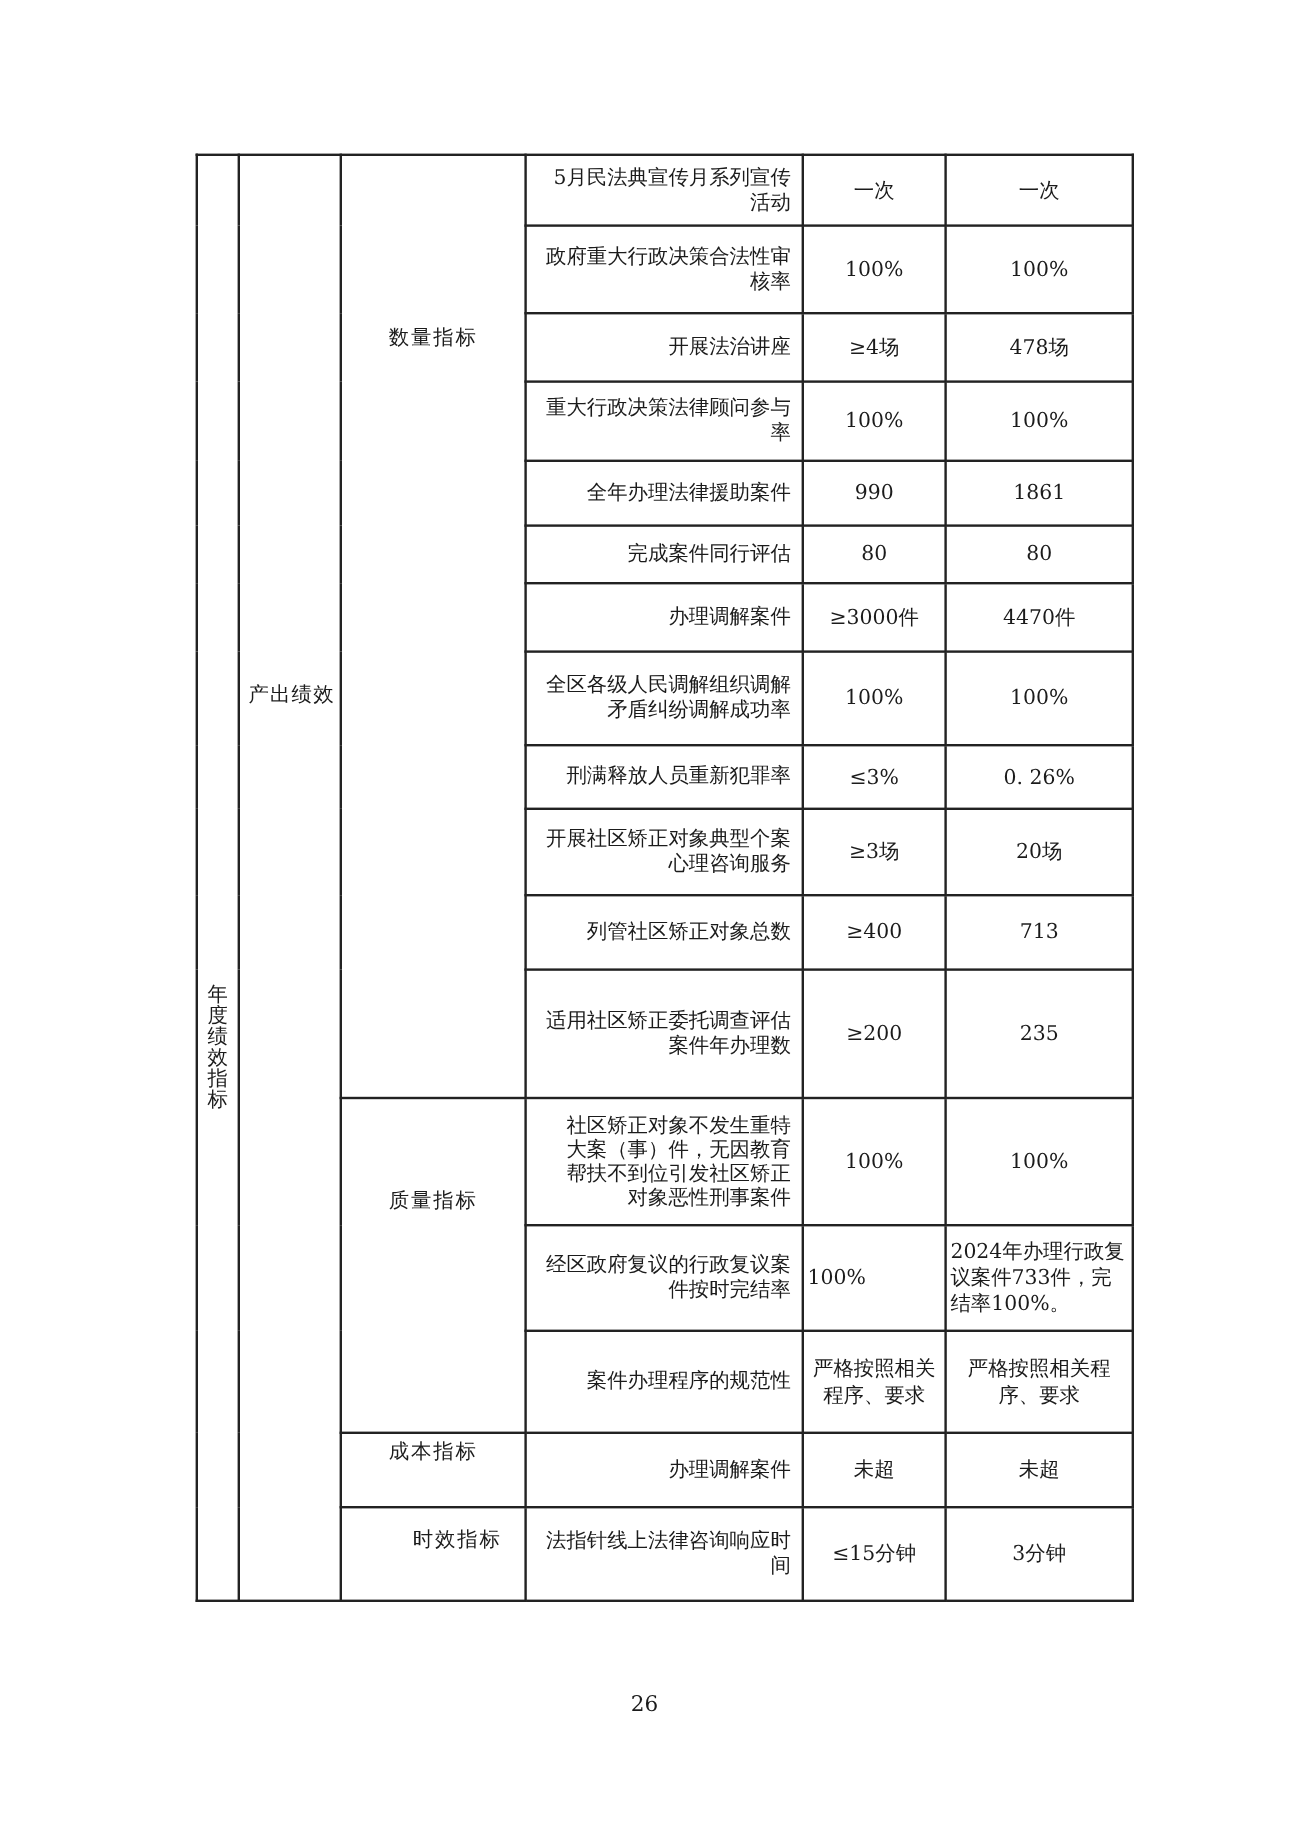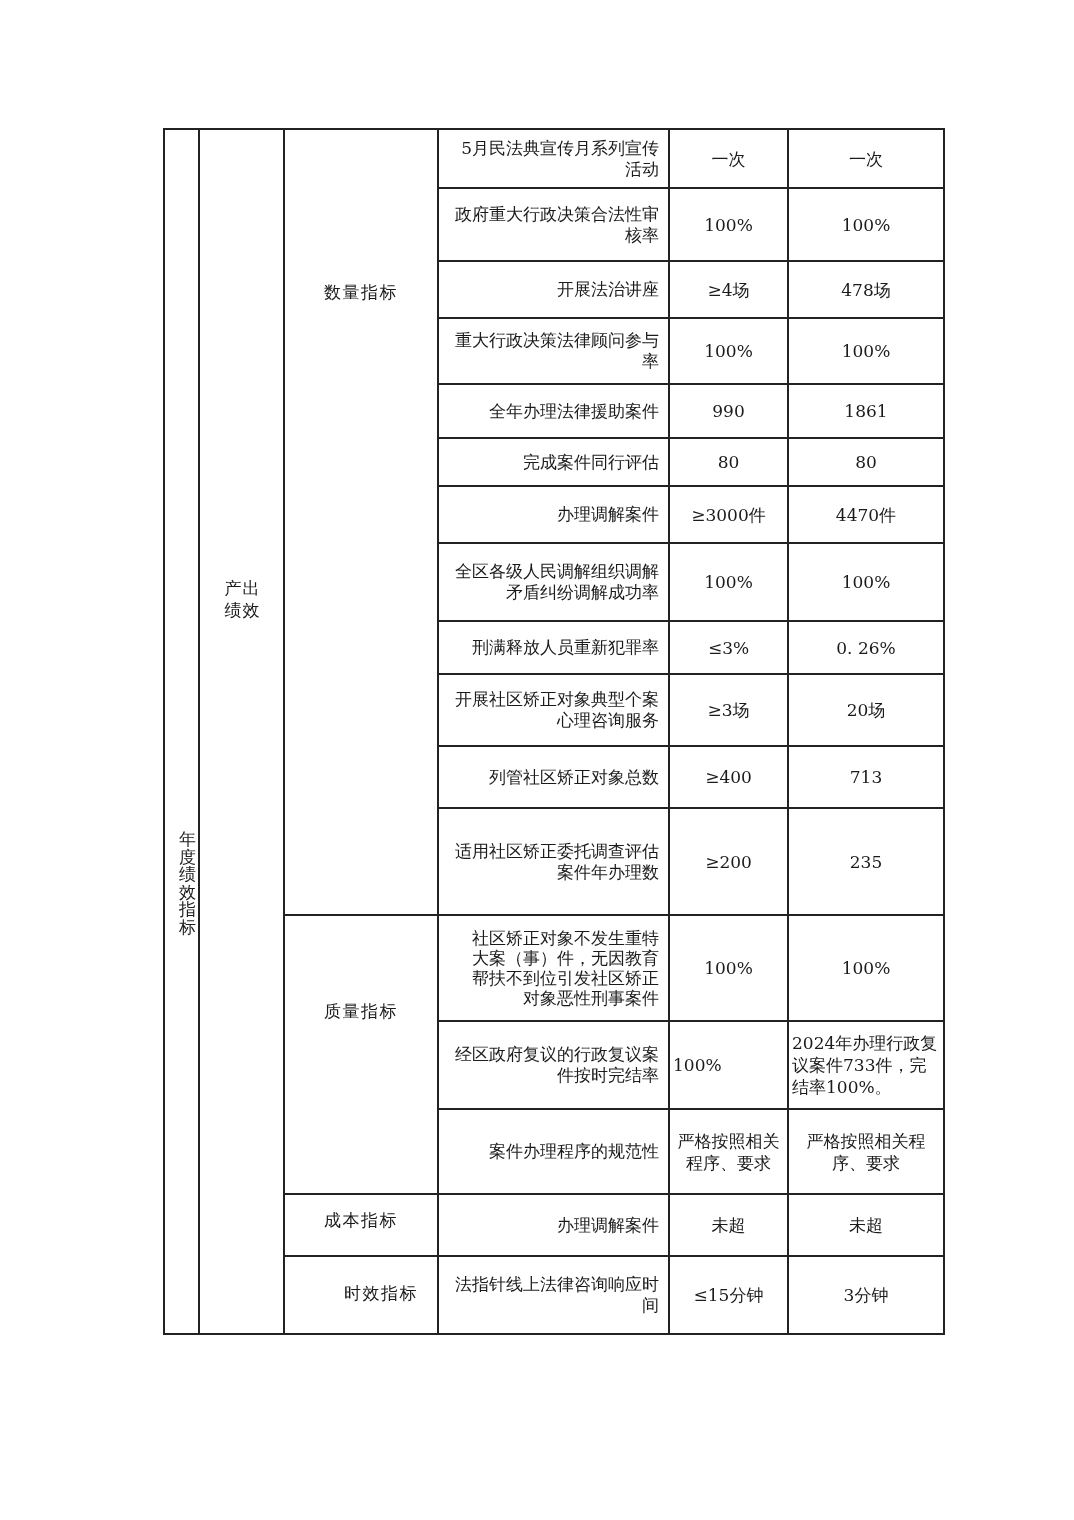--- a/index.html
+++ b/index.html
@@ -18,21 +18,21 @@
   table.perf {
     position: absolute;
     left: 163px;
     top: 128px;
     width: 780px;
     border-collapse: collapse;
     table-layout: fixed;
   }
   td {
     border: 2px solid #222222;
-    padding: 14px;
+    padding: 4px;
     font-size: 17px;
     line-height: 22px;
     color: #1b1b1b;
     vertical-align: middle;
     overflow: hidden;
   }
   td.name {
     text-align: right;
     padding: 3px 9px 3px 6px;
     line-height: 21px;
@@ -50,21 +50,21 @@
   }
   
   td.dim-cell { vertical-align: top; text-align: center; }
   .dim-label { margin-top: 687px; }
   .dim-label span {
     display: block;
     line-height: 17.5px;
     font-size: 17px;
   }
   
-  td.cat-cell { vertical-align: top; text-align: center; font-family: Liberation Serif, serif; }
+  td.cat-cell { vertical-align: top; text-align: right; }
   .cat-label { margin-top: 434px; padding-left: 2px; letter-spacing: 1px; }
   
   td.grp-cell { vertical-align: top; text-align: center; }
   .grp-label { letter-spacing: 1.5px; }
   .grp-label.qty      { margin-top: 137px; }
   .grp-label.quality  { margin-top: 70px; }
   .grp-label.cost     { margin-top: 0; }
   .grp-label.time     { margin-top: 11px; margin-left: 40px; }
 
   .page-number {
@@ -198,14 +198,15 @@
         <td class="grp-cell">
           <div class="grp-label time">时效指标</div>
         </td>
         <td class="name">法指针线上法律咨询响应时间</td>
         <td class="val">≤15分钟</td>
         <td class="val">3分钟</td>
       </tr>
     </tbody>
   </table>
 
+  <div class="page-number">26</div>
 
 </div>
 
 </body></html>

